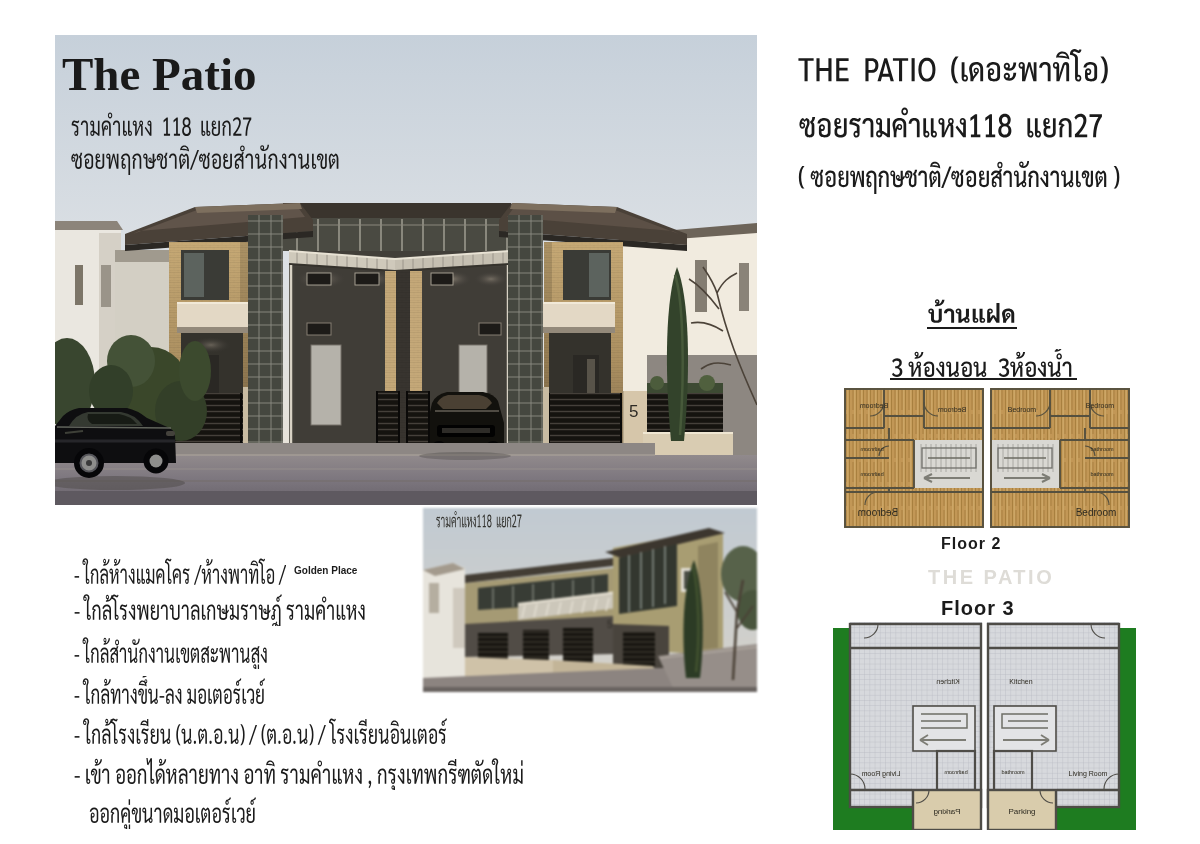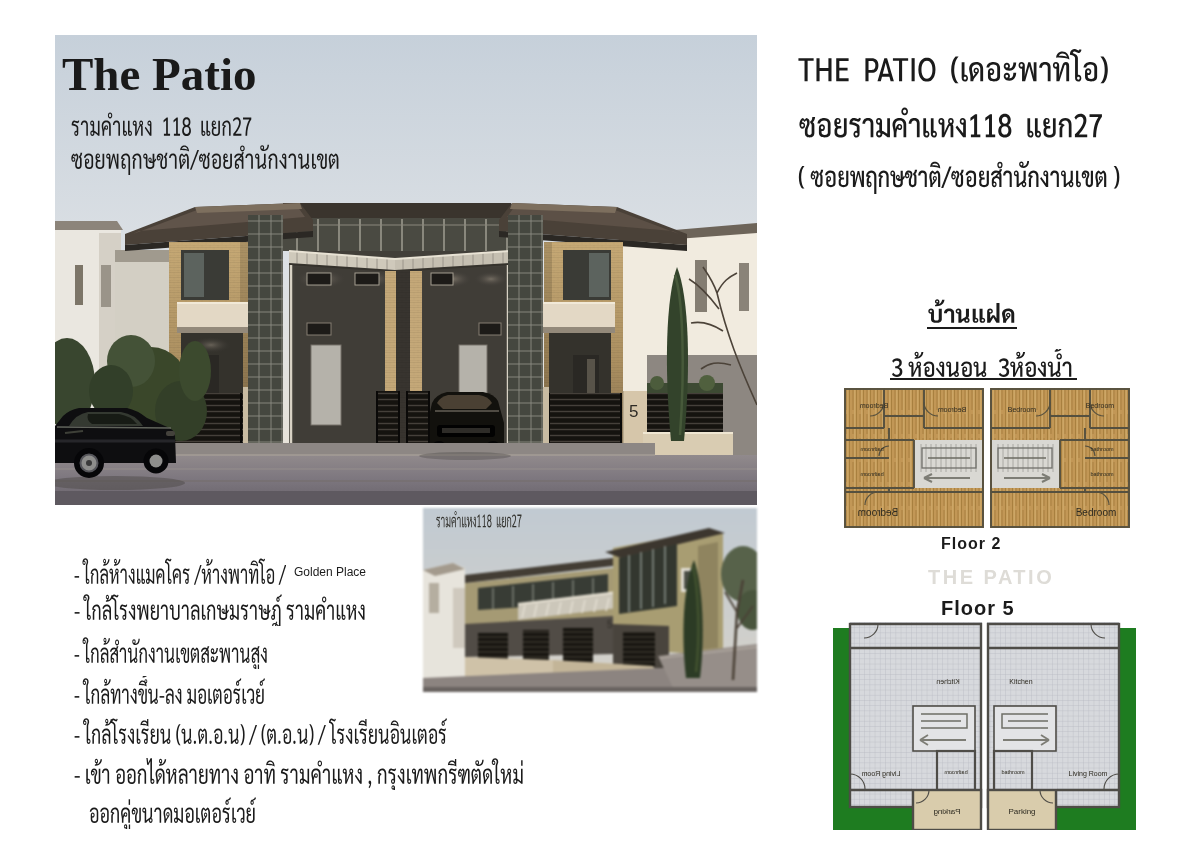--- a/index.html
+++ b/index.html
@@ -809,21 +809,21 @@
         <use href="#g20" x="160" y="27.7676"></use>
         <use href="#g15" x="176" y="27.7676"></use>
         <use href="#g0" x="191" y="27.7676"></use>
         <use href="#g104" x="204" y="27.7676"></use>
         <use href="#g26" x="204" y="27.7676"></use>
         <use href="#g109" x="212" y="27.7676"></use>
         <use href="#g10" x="225" y="27.7676"></use>
         <use href="#g104" x="240" y="27.7676"></use>
       </g>
     </svg></div>
-<div class="abs" style="left:294px;top:565px;font-size:12px;font-weight:normal;color:#1b1b1b">Golden Place</div>
+<div class="abs" style="left:294px;top:565px;font-size:10px;font-weight:bold;color:#1b1b1b">Golden Place</div>
 <div class="abs" style="left:844px;top:388px">
     <svg width="286" height="140" viewBox="0 0 286 140" style="display:block">
       <defs>
         <pattern id="wood" width="7" height="24" patternUnits="userSpaceOnUse">
           <rect width="7" height="24" fill="#c29756"></rect>
           <path d="M1.5 0v24M5 2v20" stroke="#a8803f" stroke-width="1"></path>
           <path d="M3.2 0v24" stroke="#d2b06e" stroke-width="0.9"></path>
         </pattern>
       </defs>
       <g transform="translate(140,0) scale(-1,1)">
@@ -881,21 +881,21 @@
         <text x="32" y="24" font-family="Liberation Sans" font-size="7" fill="#2d2a20" text-anchor="middle">Bedroom</text>
         <text x="110" y="20" font-family="Liberation Sans" font-size="7" fill="#2d2a20" text-anchor="middle">Bedroom</text>
         <text x="112" y="63" font-family="Liberation Sans" font-size="5.5" fill="#2d2a20" text-anchor="middle">bathroom</text>
         <text x="112" y="88" font-family="Liberation Sans" font-size="5.5" fill="#2d2a20" text-anchor="middle">bathroom</text>
         <text x="106" y="128" font-family="Liberation Sans" font-size="10" fill="#2d2a20" text-anchor="middle">Bedroom</text>
       </g>
     </svg>
   </div>
 <div class="abs" style="left:941px;top:535px;font-size:16px;font-weight:bold;letter-spacing:1px;color:#1b1b1b">Floor 2</div>
 <div class="abs" style="left:928px;top:566px;font-size:20px;font-weight:bold;letter-spacing:2.5px;color:#dedcd7">THE PATIO</div>
-<div class="abs" style="left:941px;top:597px;font-size:20px;font-weight:bold;letter-spacing:1px;color:#1b1b1b">Floor 5</div>
+<div class="abs" style="left:941px;top:597px;font-size:20px;font-weight:bold;letter-spacing:1px;color:#1b1b1b">Floor 3</div>
 <div class="abs" style="left:833px;top:622px">
     <svg width="303" height="208" viewBox="0 0 303 208" style="display:block">
       <defs>
         <pattern id="fgrid" width="5.2" height="5.2" patternUnits="userSpaceOnUse">
           <rect width="5.2" height="5.2" fill="#d7d9dd"></rect>
           <path d="M0 0H5.2M0 0V5.2" stroke="#b4b8c0" stroke-width="0.7" fill="none"></path>
         </pattern>
       </defs>
       <g>
         <rect x="0" y="6" width="149" height="202" fill="#1e7c20"></rect>

